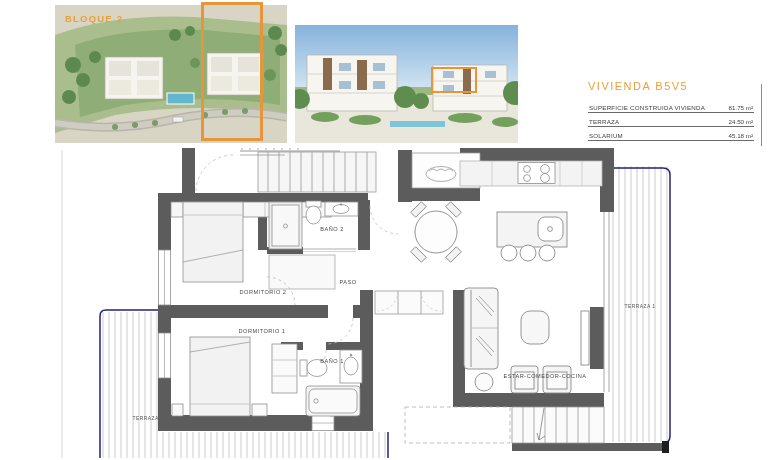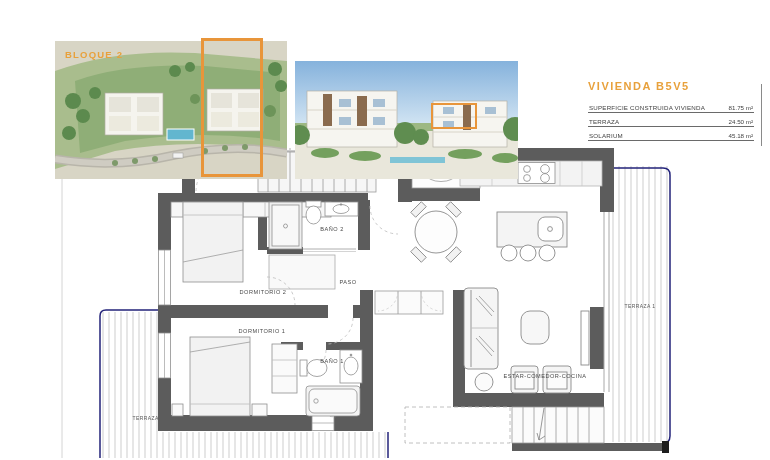--- a/index.html
+++ b/index.html
@@ -1,26 +1,26 @@
 <!DOCTYPE html>
 <html><head>
 <meta charset="utf-8">
 <style>
   html,body{margin:0;padding:0;background:#fff;}
   .page{position:relative;width:770px;height:460px;background:#fff;overflow:hidden;
         font-family:"Liberation Sans",sans-serif;}
-  .hdr-img{position:absolute;overflow:visible;margin-top:36px;}
+  .hdr-img{position:absolute;overflow:visible;}
   .hdr-img svg{display:block;}
   .bloque{position:absolute;left:10px;top:8px;color:#E8A13C;font-size:9.5px;font-weight:bold;
           letter-spacing:1.2px;}
   .hl{position:absolute;border:3px solid #E8953A;box-sizing:border-box;}
   .hl.tall{left:146px;top:-3px;width:62px;height:139px;}
   .hl.small{left:136px;top:42px;width:46px;height:26px;border-width:2.5px;}
   .spec{position:absolute;left:588px;top:80px;width:166px;}
-  .spec-title{color:#E8A13C;font-size:11px;letter-spacing:1.5px;margin-bottom:7px;font-weight:bold;}
+  .spec-title{color:#E8A13C;font-size:11px;letter-spacing:1.5px;margin-bottom:7px;}
   .spec-row{display:flex;justify-content:space-between;align-items:flex-end;
             border-bottom:1px solid #6a6a6a;padding:2px 1px 1px 1px;height:10px;}
   .spec-row .lbl{font-size:6.2px;color:#3f3f3f;letter-spacing:0.2px;}
   .spec-row .val{font-size:6.2px;color:#3f3f3f;}
   .vline-right{position:absolute;left:761px;top:84px;width:1px;height:62px;background:#8a8a8a;}
   svg.plan{position:absolute;left:0;top:0;}
   text.room{fill:#4a4a4a;font-size:5.6px;letter-spacing:0.5px;font-family:"Liberation Sans",sans-serif;}
   text.terr{fill:#5a5a5a;font-size:5px;letter-spacing:0.4px;font-family:"Liberation Sans",sans-serif;}
 </style>
 </head>

